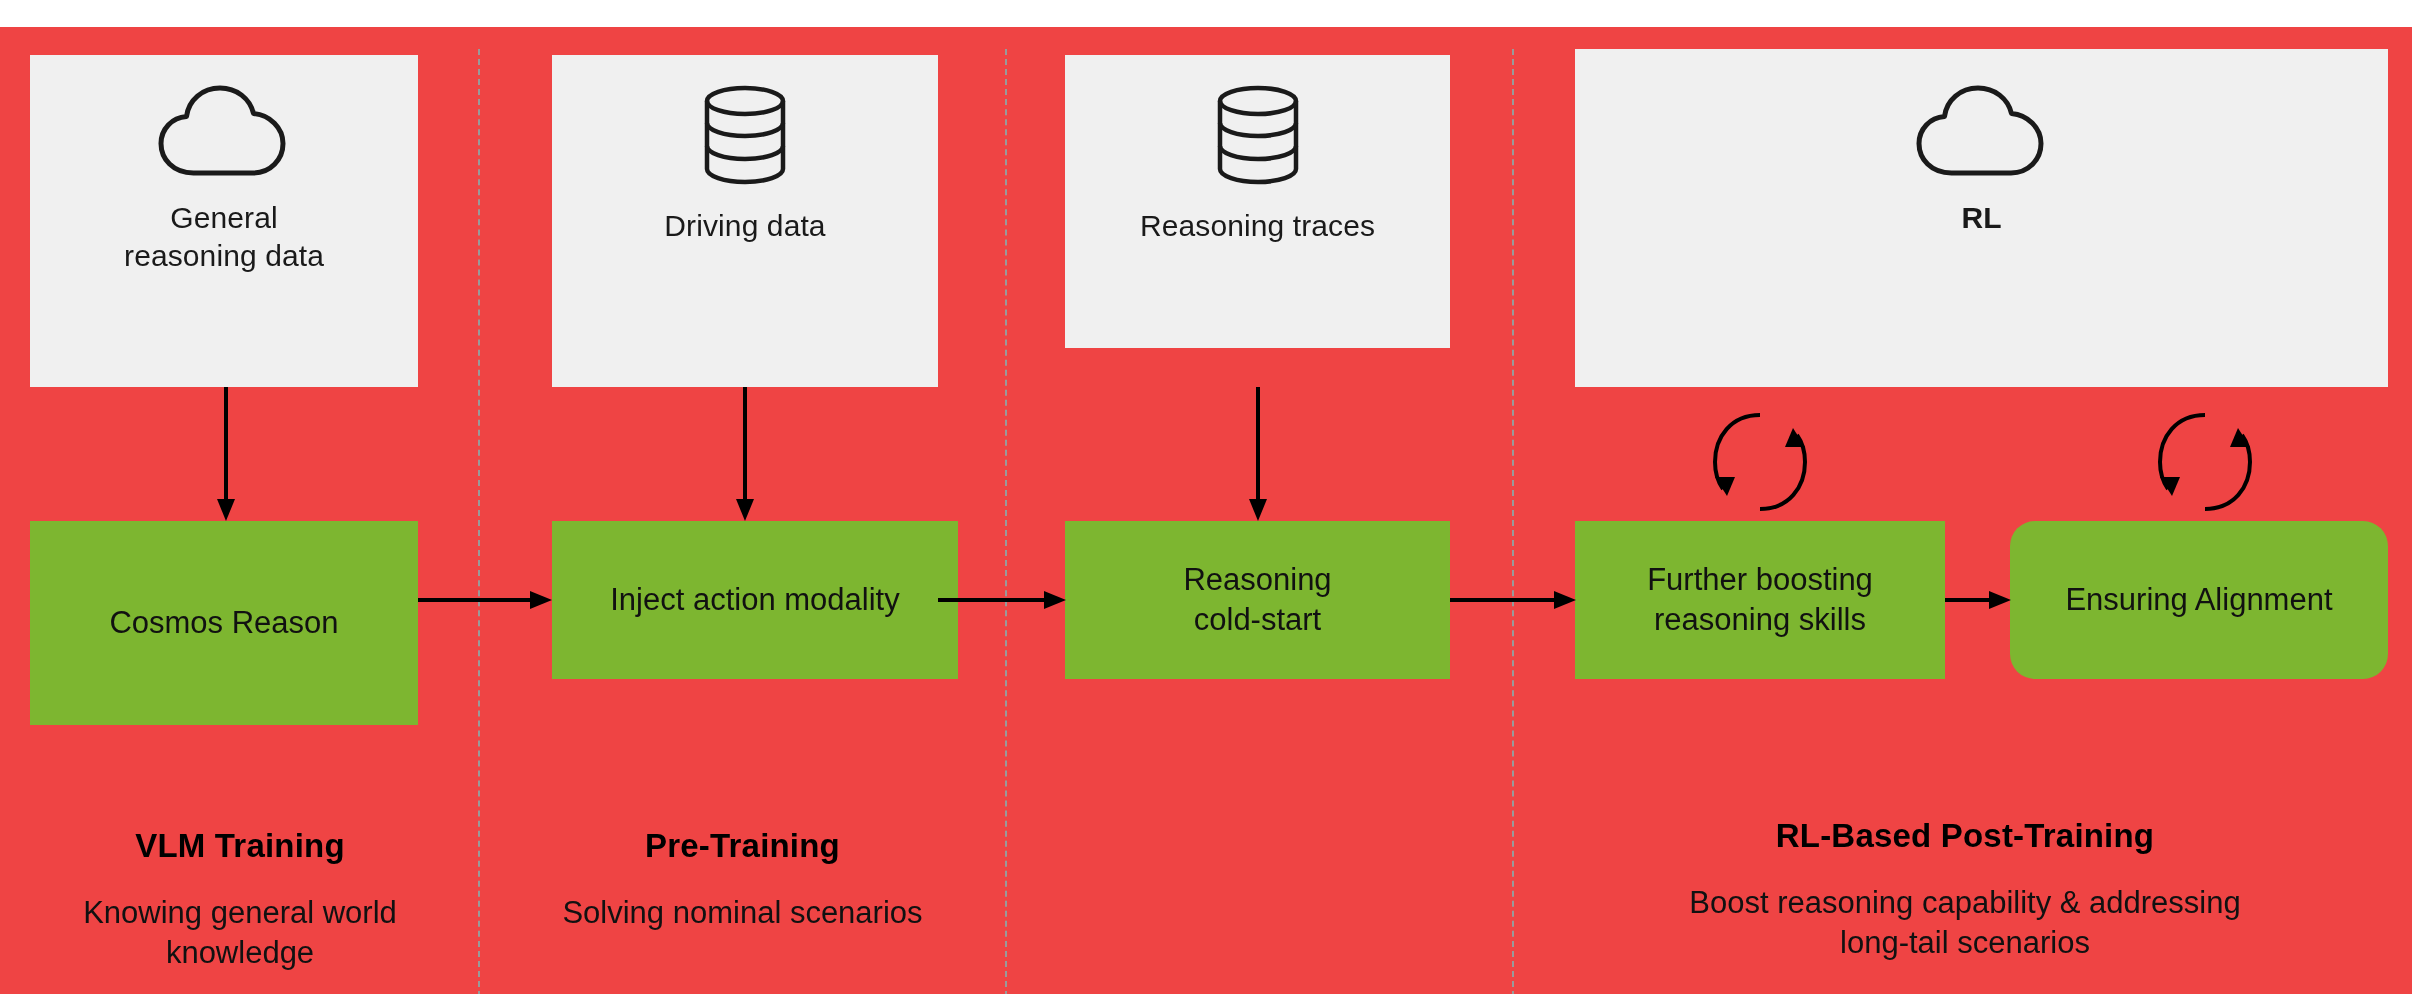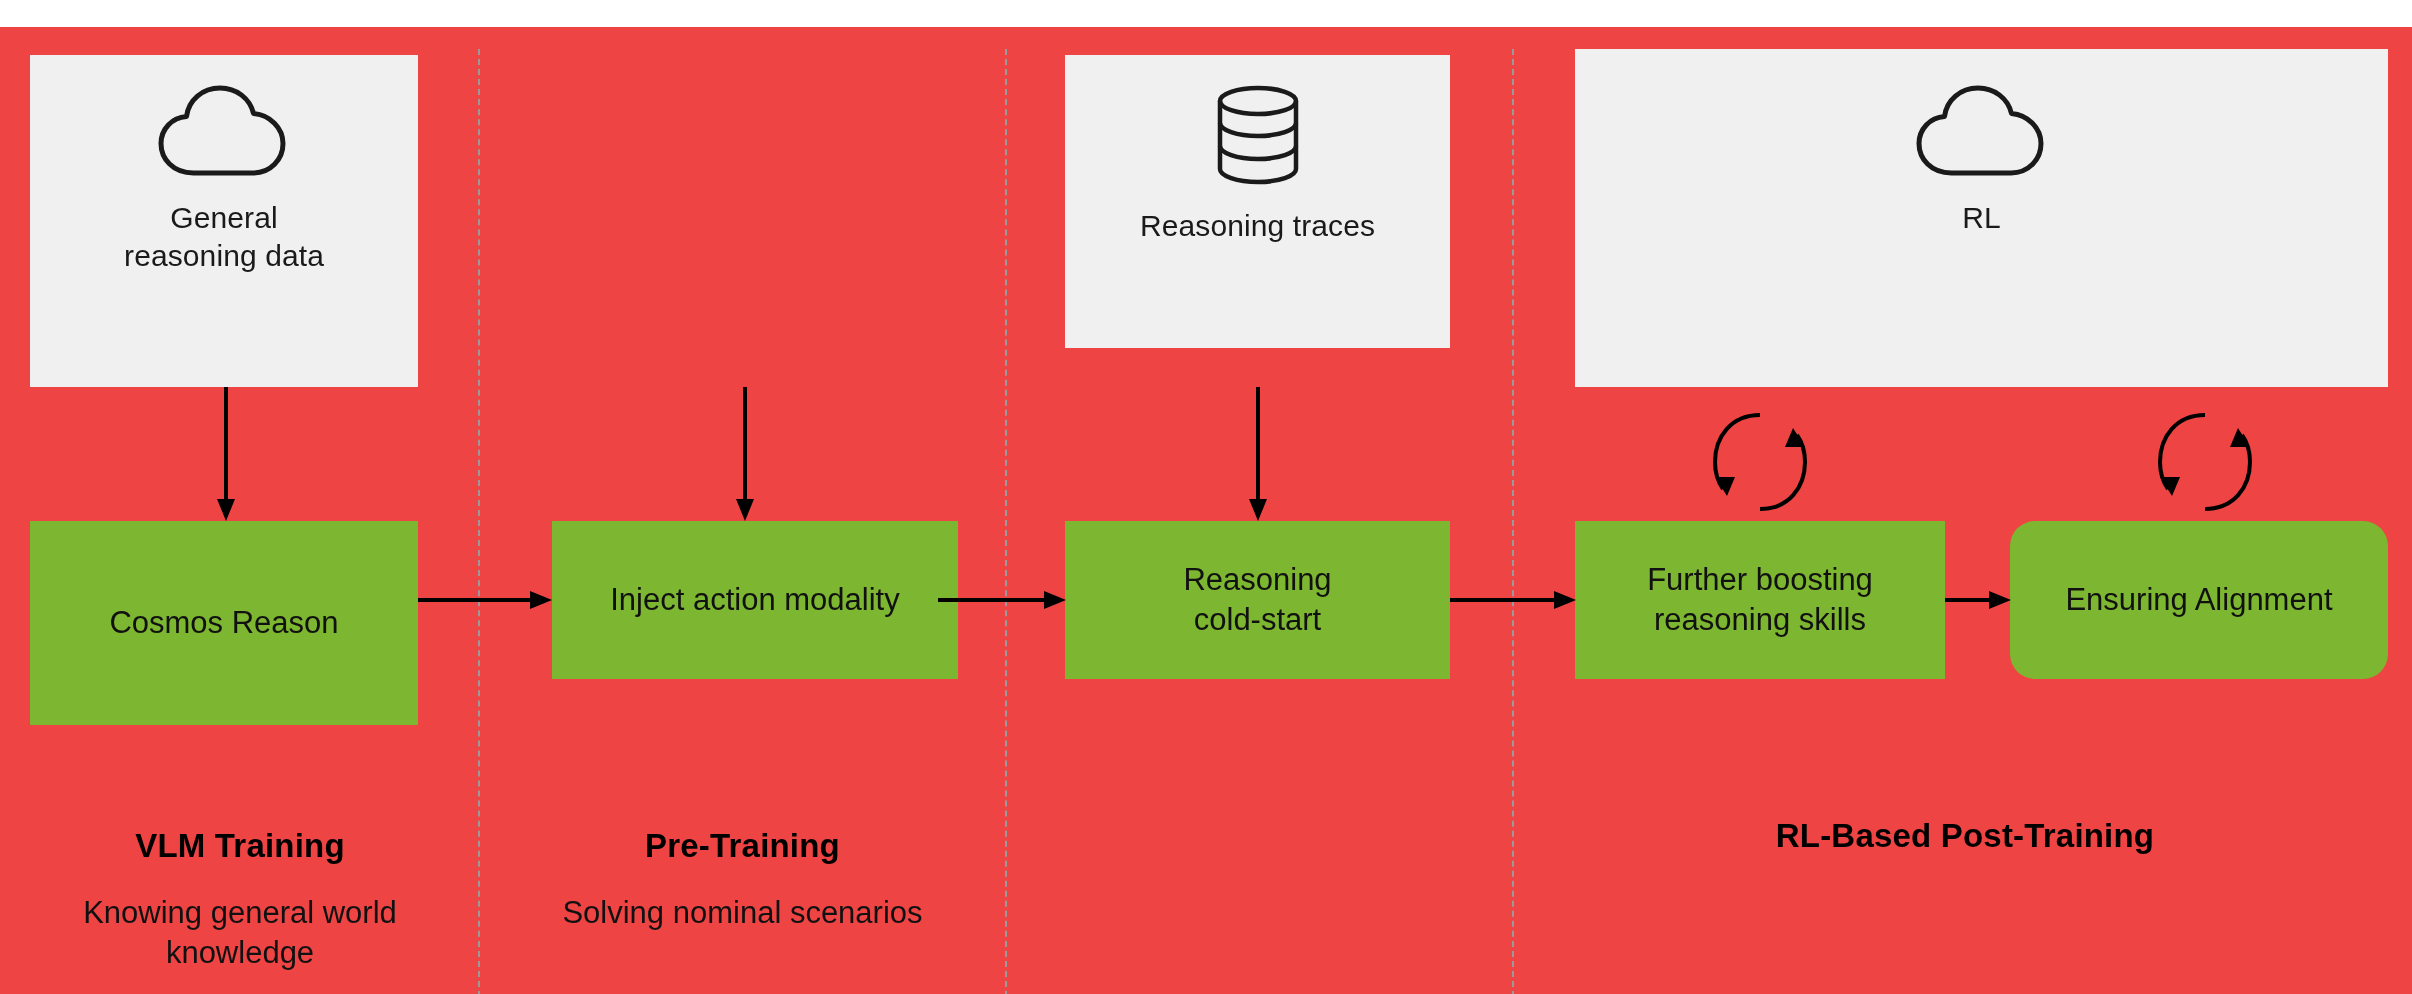--- a/index.html
+++ b/index.html
@@ -108,40 +108,51 @@
   <div class="panel" style="left:30px; top:28px; width:388px; height:332px;">
     <div class="panel-icon">
       <svg width="140" height="92" viewBox="0 0 140 92">
         <path d="M39.5 88 C19 88 7 74 7 58.5 C7 44 18 32.5 32.5 31.5 C34.5 15 48.5 3 66 3 C82.5 3 96 13.5 99.5 28.5 C116 30 129 43 129 58.5 C129 74.5 116.5 88 99 88 Z" fill="none" stroke="#1a1a1a" stroke-width="5" stroke-linejoin="round"></path>
       </svg>
     </div>
     <div class="panel-label" style="white-space:pre-line;">General
 reasoning data</div>
   </div>
 
+  <div class="panel" style="left:552px; top:28px; width:386px; height:332px;">
+    <div class="panel-icon">
+      <svg width="92" height="100" viewBox="0 0 92 100">
+        <ellipse cx="46" cy="16" rx="38" ry="13" fill="none" stroke="#1a1a1a" stroke-width="4.5"></ellipse>
+        <path d="M8 16 L8 84 C8 91 25 97 46 97 C67 97 84 91 84 84 L84 16" fill="none" stroke="#1a1a1a" stroke-width="4.5"></path>
+        <path d="M8 38 C8 45 25 51 46 51 C67 51 84 45 84 38" fill="none" stroke="#1a1a1a" stroke-width="4.5"></path>
+        <path d="M8 61 C8 68 25 74 46 74 C67 74 84 68 84 61" fill="none" stroke="#1a1a1a" stroke-width="4.5"></path>
+      </svg>
+    </div>
+    <div class="panel-label" style="white-space:pre-line;">Driving data</div>
+  </div>
 
   <div class="panel" style="left:1065px; top:28px; width:385px; height:293px;">
     <div class="panel-icon">
       <svg width="92" height="100" viewBox="0 0 92 100">
         <ellipse cx="46" cy="16" rx="38" ry="13" fill="none" stroke="#1a1a1a" stroke-width="4.5"></ellipse>
         <path d="M8 16 L8 84 C8 91 25 97 46 97 C67 97 84 91 84 84 L84 16" fill="none" stroke="#1a1a1a" stroke-width="4.5"></path>
         <path d="M8 38 C8 45 25 51 46 51 C67 51 84 45 84 38" fill="none" stroke="#1a1a1a" stroke-width="4.5"></path>
         <path d="M8 61 C8 68 25 74 46 74 C67 74 84 68 84 61" fill="none" stroke="#1a1a1a" stroke-width="4.5"></path>
       </svg>
     </div>
     <div class="panel-label" style="white-space:pre-line;">Reasoning traces</div>
   </div>
 
   <div class="panel" style="left:1575px; top:22px; width:813px; height:338px;">
     <div class="panel-icon" style="margin-top:36px;">
       <svg width="140" height="92" viewBox="0 0 140 92">
         <path d="M39.5 88 C19 88 7 74 7 58.5 C7 44 18 32.5 32.5 31.5 C34.5 15 48.5 3 66 3 C82.5 3 96 13.5 99.5 28.5 C116 30 129 43 129 58.5 C129 74.5 116.5 88 99 88 Z" fill="none" stroke="#1a1a1a" stroke-width="5" stroke-linejoin="round"></path>
       </svg>
     </div>
-    <div class="panel-label" style="white-space:pre-line;">RL</div>
+    <div class="panel-label" style="white-space:pre-line;font-weight:bold;">RL</div>
   </div>
 
   <div class="conn" style="left:212px; top:360px;">
     <svg width="28" height="136" viewBox="0 0 28 136">
       <path d="M14 0 L14 118" stroke="#000" stroke-width="4" fill="none"></path>
       <path d="M14 134 L5 112 L23 112 Z" fill="#000"></path>
     </svg>
   </div>
   <div class="conn" style="left:731px; top:360px;">
     <svg width="28" height="136" viewBox="0 0 28 136">
@@ -227,15 +238,17 @@
   </div>
 
   <div class="stage" style="left:490px; top:800px; width:505px;">
     <div class="stage-title">Pre-Training</div>
     <div class="stage-sub" style="white-space:pre-line;">Solving nominal scenarios</div>
   </div>
 
 
   <div class="stage" style="left:1530px; top:790px; width:870px;">
     <div class="stage-title">RL-Based Post-Training</div>
+    <div class="stage-sub" style="white-space:pre-line;">Boost reasoning capability &amp; addressing
+long-tail scenarios</div>
   </div>
 
 </div>
 
 </body></html>

